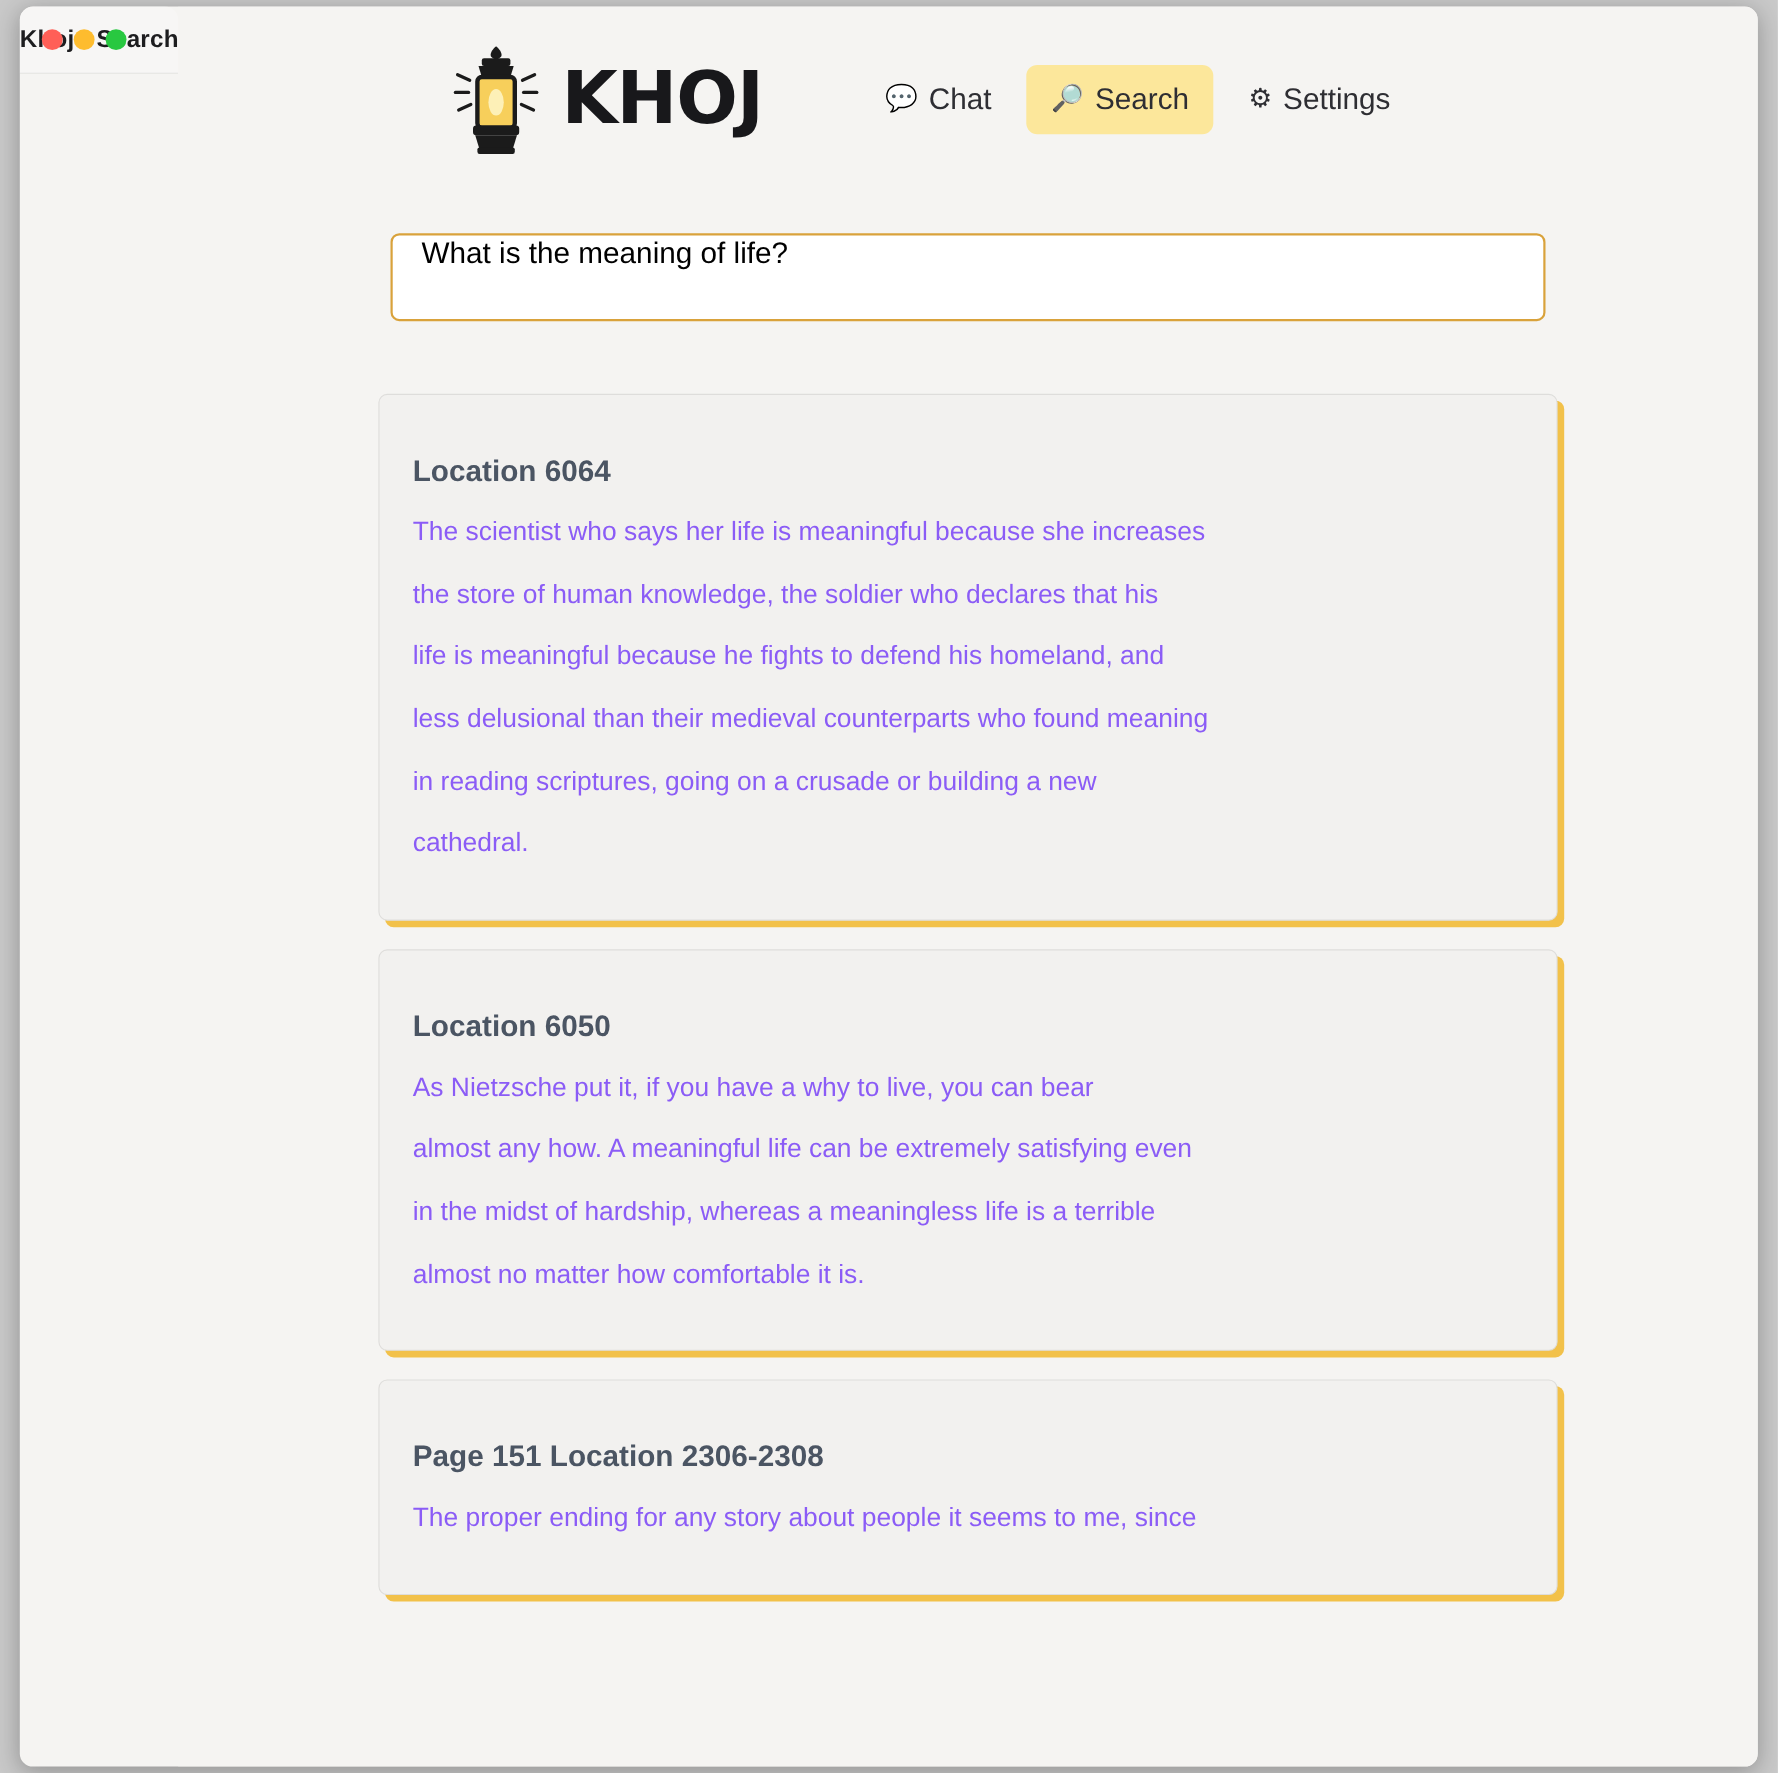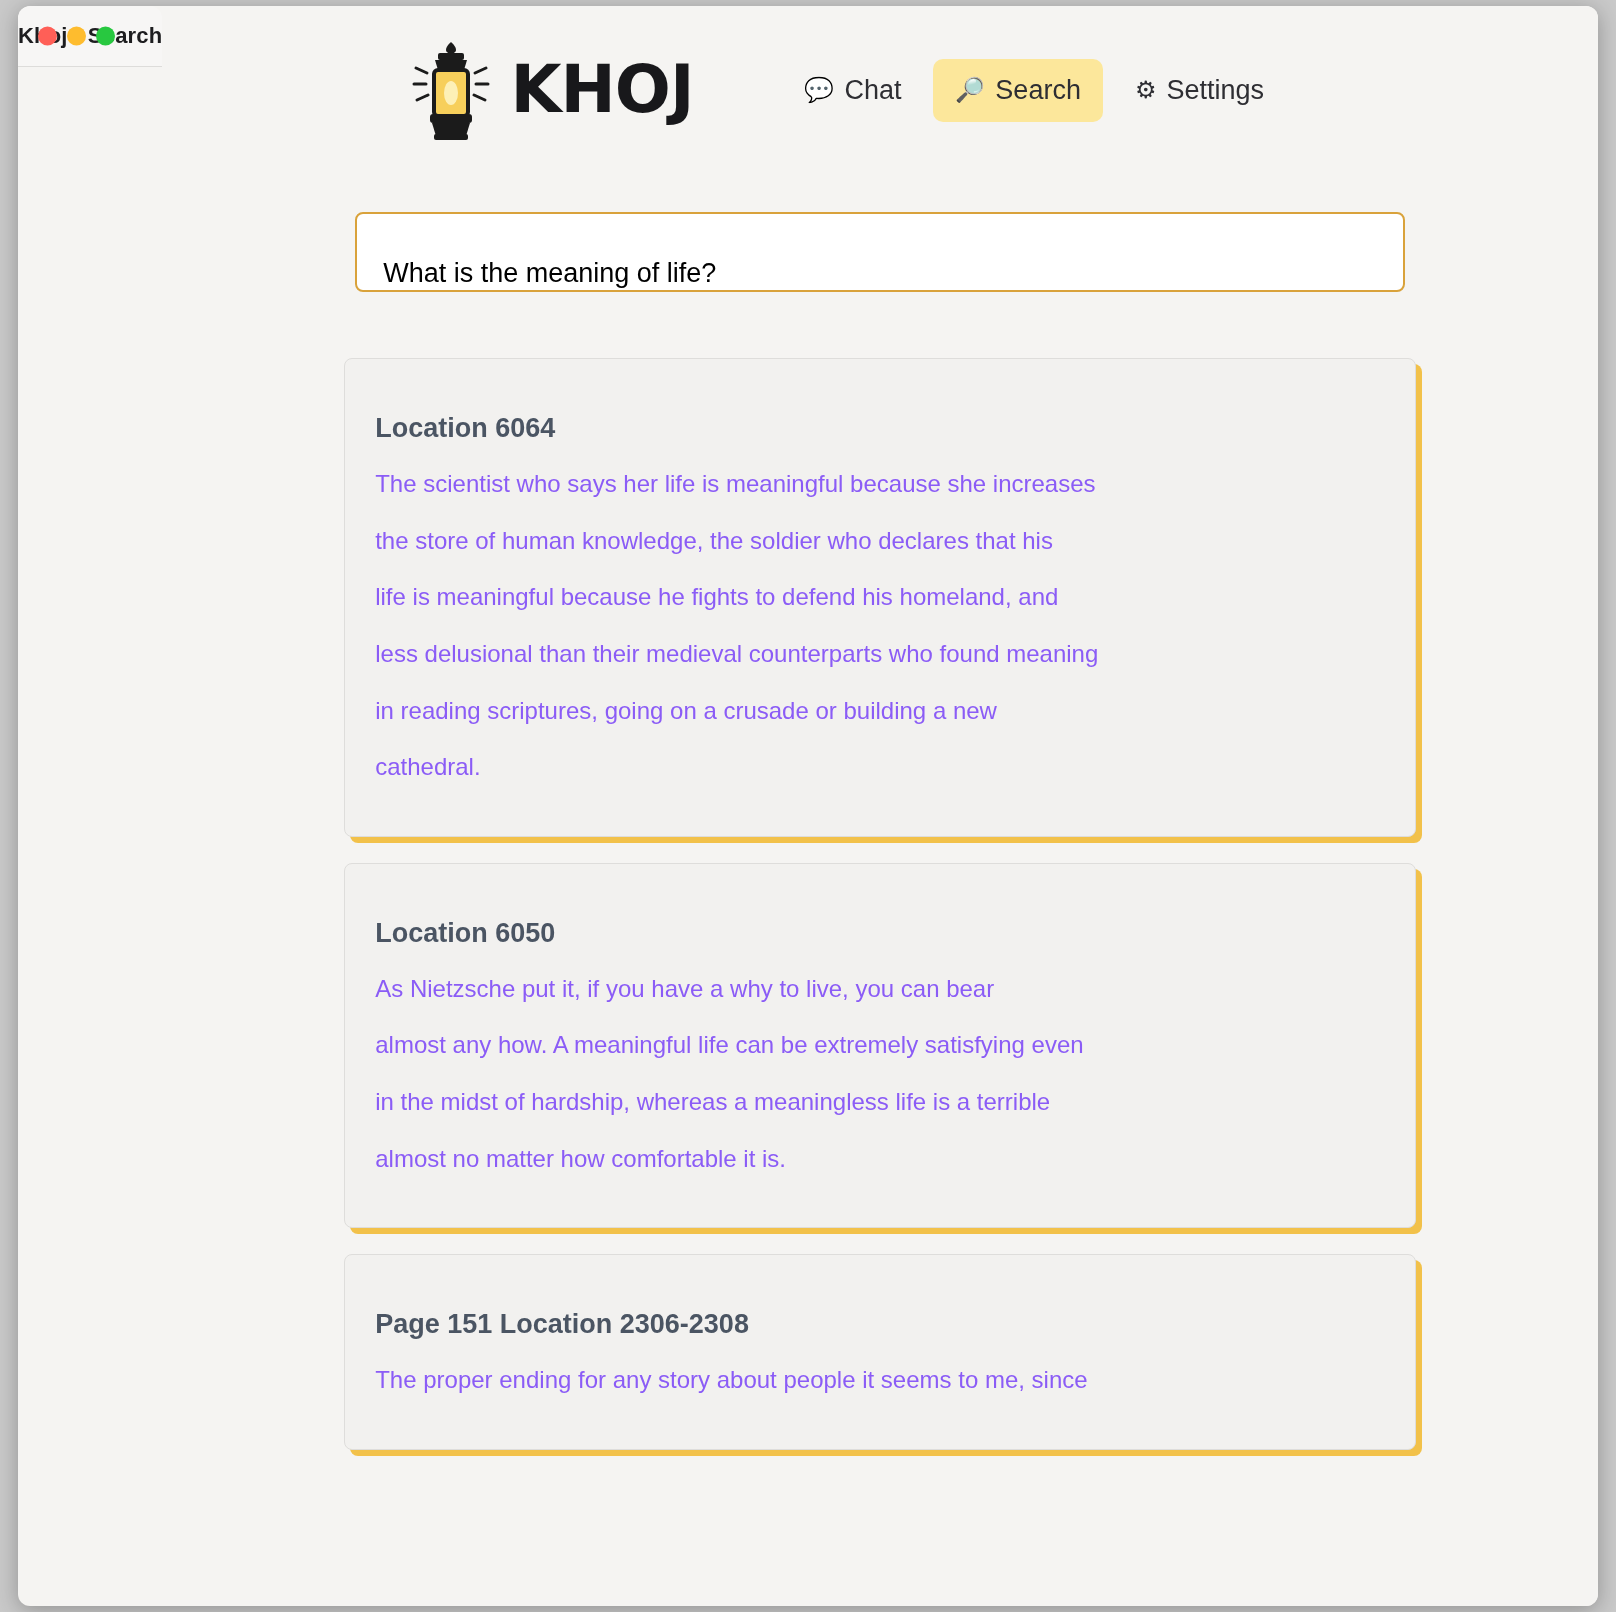--- a/index.html
+++ b/index.html
@@ -135,21 +135,21 @@
     justify-content: center;
   }
   .search-box {
     width: 1050px;
     box-sizing: border-box;
     height: 80px;
     background: #ffffff;
     border: 2px solid #d9a23b;
     border-radius: 8px;
     display: flex;
-    align-items: flex-end;
+    align-items: flex-start;
     padding: 0 24px;
     position: relative;
   }
   .search-input {
     border: none;
     outline: none;
     width: 100%;
     font-size: 27px;
     color: #000;
     font-family: "Liberation Sans", sans-serif;

